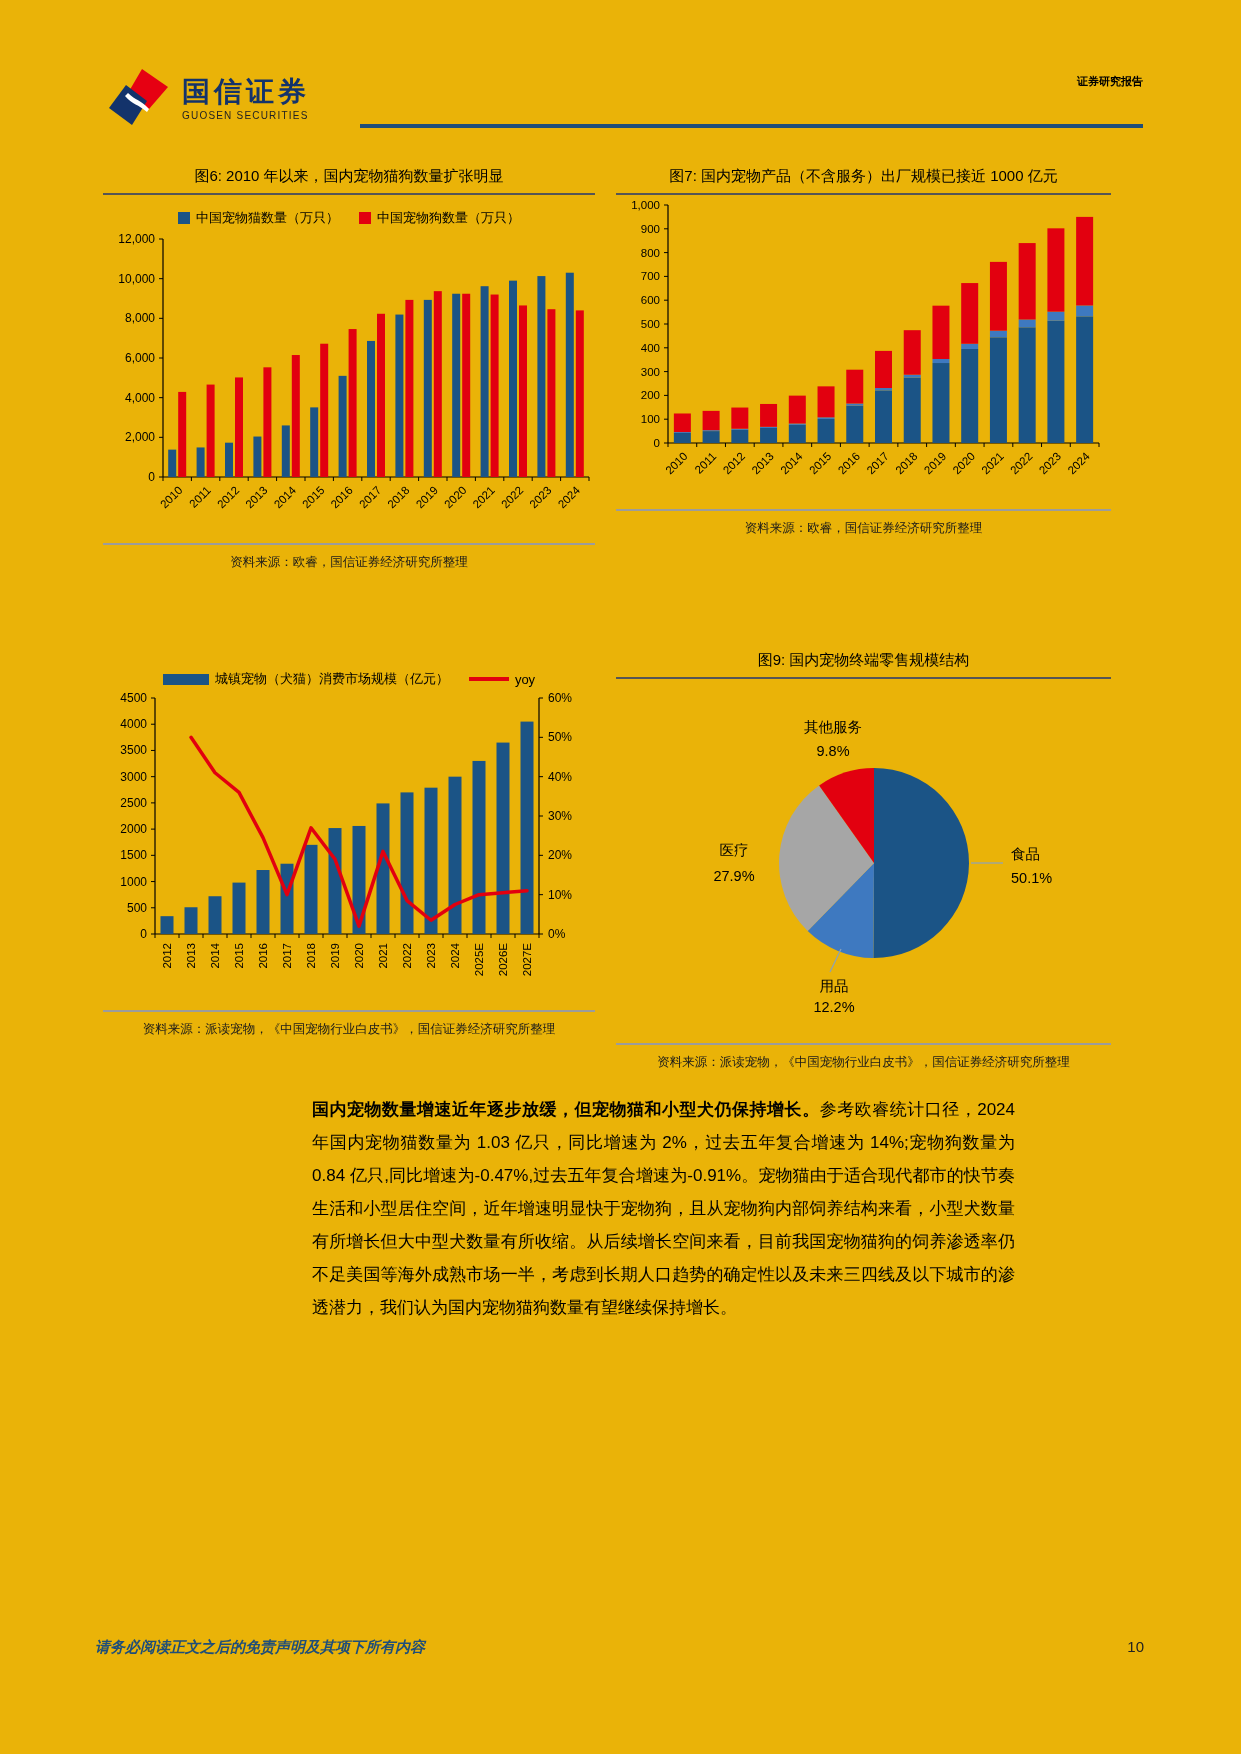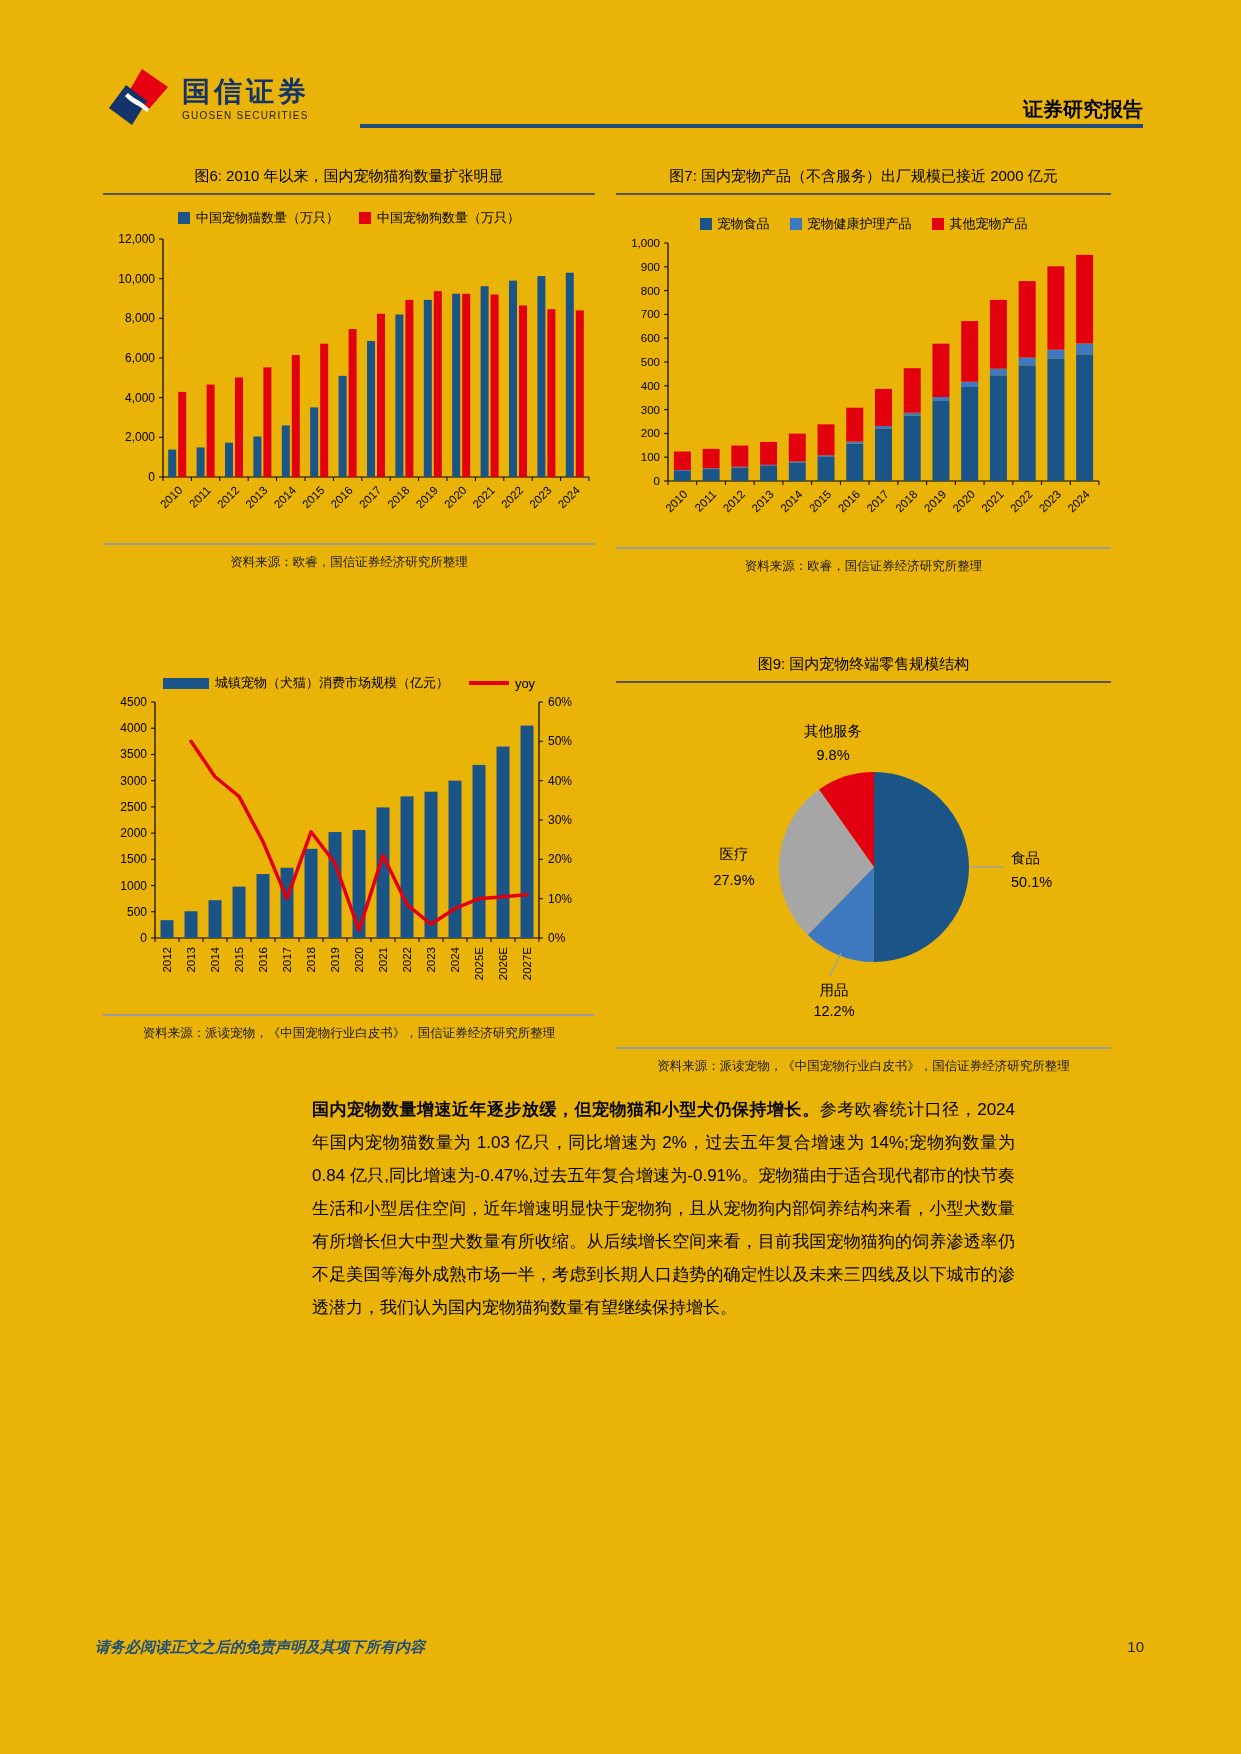--- a/index.html
+++ b/index.html
@@ -2,21 +2,21 @@
 <html><head>
 <meta charset="utf-8">
 <style>
   html,body{margin:0;padding:0;background:#fff;}
   .page{position:relative;width:1241px;height:1754px;background:#eab308;overflow:hidden;
         font-family:"Liberation Sans","DejaVu Sans",sans-serif;color:#000;}
   
   .logo{position:absolute;left:106px;top:68px;display:flex;align-items:center;gap:10px;}
   .logo-texts .cn{font-size:28px;font-weight:bold;color:#13336B;letter-spacing:4px;line-height:1.1;}
   .logo-texts .en{font-size:10px;color:#222;letter-spacing:1.2px;margin-top:3px;}
-  .report-type{position:absolute;right:98px;top:96px;font-size:20px;font-weight:bold;color:#000;}
+  .report-type{position:absolute;right:98px;top:74px;font-size:11px;font-weight:bold;color:#000;}
   .header-line{position:absolute;left:360px;top:124px;width:783px;height:4px;background:#1F4E79;}
   
   .figures{position:absolute;left:103px;top:166px;width:1008px;display:grid;
            grid-template-columns:492px 495px;column-gap:21px;row-gap:78px;text-align:center;}
   .fig-title{font-size:15px;line-height:20px;color:#000;padding-bottom:7px;border-bottom:2px solid #555;}
   .legend{display:flex;justify-content:center;align-items:center;gap:20px;font-size:13px;color:#000;margin-top:14px;flex-wrap:wrap;}
   .legend.low{margin-top:20px;}
   .legend .li{display:inline-flex;align-items:center;gap:6px;}
   .legend .sw{display:inline-block;width:12px;height:12px;}
   .legend .sw.bar{width:46px;height:11px;}
@@ -145,35 +145,21 @@
             <rect x="434.4" y="47.088333333333345" width="8" height="200.91166666666666" fill="#1B5486"></rect>
             <rect x="444.4" y="80.21000000000001" width="8" height="167.79" fill="#E2000F"></rect>
             <rect x="462.79999999999995" y="43.716666666666676" width="8" height="204.28333333333333" fill="#1B5486"></rect>
             <rect x="472.79999999999995" y="81.4" width="8" height="166.6" fill="#E2000F"></rect>
           </svg>
       </div>
       <div class="fig-source">资料来源：欧睿，国信证券经济研究所整理</div>
     </section>
 
     <section>
-      <div class="fig-title">图7: 国内宠物产品（不含服务）出厂规模已接近 2000 亿元</div>
-      <div class="legend low" id="legend7">
-          <span class="li">
-            <span class="sw" style="background: rgb(27, 84, 134);"></span>
-            <span>宠物食品</span>
-          </span>
-          <span class="li">
-            <span class="sw" style="background: rgb(62, 121, 192);"></span>
-            <span>宠物健康护理产品</span>
-          </span>
-          <span class="li">
-            <span class="sw" style="background: rgb(226, 0, 15);"></span>
-            <span>其他宠物产品</span>
-          </span>
-        </div>
+      <div class="fig-title">图7: 国内宠物产品（不含服务）出厂规模已接近 1000 亿元</div>
       <div class="fig-body">
         <svg id="chart7" width="495" height="298" viewBox="0 0 495 298">
             <line x1="48" y1="246" x2="52" y2="246" stroke="#000" stroke-width="1"></line>
             <text x="44" y="250" fill="#000" text-anchor="end" font-size="11.5">0</text>
             <line x1="48" y1="222.20000000000002" x2="52" y2="222.20000000000002" stroke="#000" stroke-width="1"></line>
             <text x="44" y="226.20000000000002" fill="#000" text-anchor="end" font-size="11.5">100</text>
             <line x1="48" y1="198.4" x2="52" y2="198.4" stroke="#000" stroke-width="1"></line>
             <text x="44" y="202.4" fill="#000" text-anchor="end" font-size="11.5">200</text>
             <line x1="48" y1="174.6" x2="52" y2="174.6" stroke="#000" stroke-width="1"></line>
             <text x="44" y="178.6" fill="#000" text-anchor="end" font-size="11.5">300</text>

